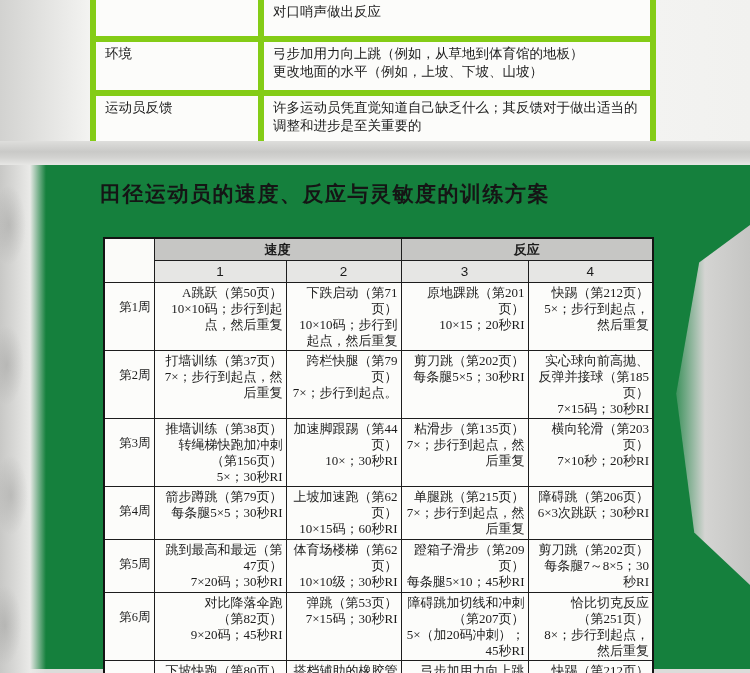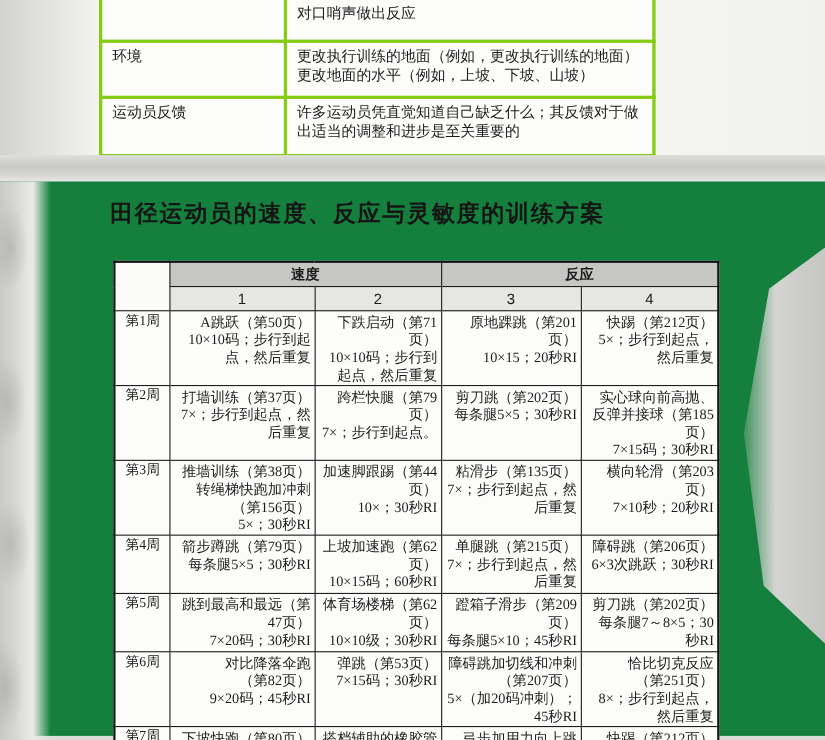--- a/index.html
+++ b/index.html
@@ -28,59 +28,59 @@
     background:linear-gradient(270deg,#c5c5c3 0,#d4d4d2 55%,rgba(250,250,248,0) 100%);
     clip-path:polygon(100% 0,38% 10%,10% 45%,32% 82%,100% 96%);}
 
   
   .heading{position:absolute;left:100px;top:15px;margin:0;
     font-family:"Liberation Sans","DejaVu Sans",sans-serif;
     font-size:21px;font-weight:bold;letter-spacing:1.5px;color:#151515;}
 
   
   table{border-collapse:collapse;table-layout:fixed;}
-  .tt{position:absolute;left:90px;top:0;width:506px;
+  .tt{position:absolute;left:90px;top:0;width:566px;
     border:2px solid #1d1d1d;border-top:none;background:#fcfcfa;}
-  .tt td{border:3px solid #84cc16;font-size:13.5px;line-height:18px;
+  .tt td{border:6px solid #84cc16;font-size:13.5px;line-height:18px;
     padding:3px 9px;vertical-align:top;white-space:pre-line;}
   .tt tr:first-child td{border-top:none;}
   .tt .r0{height:30px}.tt .r1{height:42px}.tt .r2{height:24px}.tt .r3{height:44px}
   .tt td.lab{padding-left:9px;}
 
   
   .mt{position:absolute;left:103px;top:72px;width:551px;border:2px solid #141414;background:#fcfcfa;}
   .mt td{border:1px solid #1d1d1d;font-size:13px;line-height:16px;
     padding:2px 3px 1px 4px;vertical-align:top;white-space:pre-line;text-align:right;}
   .mt .corner{background:#fbfbf9;}
   .mt .gh{background:#c6c6c4;text-align:center;font-family:"Liberation Sans","DejaVu Sans",sans-serif;
     font-weight:600;font-size:13px;height:21px;vertical-align:middle;padding:0;margin-left:19px;}
   .mt .nh{background:#e6e6e4;text-align:center;font-family:"Liberation Sans","DejaVu Sans",sans-serif;
     font-size:13.5px;height:21px;vertical-align:middle;padding:0;}
-  .mt .wk{text-align:center;padding-top:0;font-size:12.5px;}
+  .mt .wk{padding-top:16px;font-size:12.5px;}
   .mt tr.h53{height:53px}.mt tr.h66{height:66px}.mt tr.h60{height:60px}
 </style>
 </head>
 <body>
 
 <div class="shot">
 
   <div class="page-top">
     <table class="tt">
       <colgroup>
           <col style="width:168px">
           <col>
         </colgroup>
       <tbody>
           <tr class="rw">
         <td class="lab r0"></td>
         <td class="r0">对口哨声做出反应</td>
       </tr>
       <tr>
         <td class="lab r1">环境</td>
-        <td class="r1">更改执行训练的地面（例如，更改执行训练的地面）
+        <td class="r1">弓步加用力向上跳（例如，从草地到体育馆的地板）
 更改地面的水平（例如，上坡、下坡、山坡）</td>
       </tr>
       <tr>
         <td class="lab r3">运动员反馈</td>
         <td class="r3">许多运动员凭直觉知道自己缺乏什么；其反馈对于做出适当的调整和进步是至关重要的</td>
       </tr>
     </tbody>
       </table>
   </div>
 

